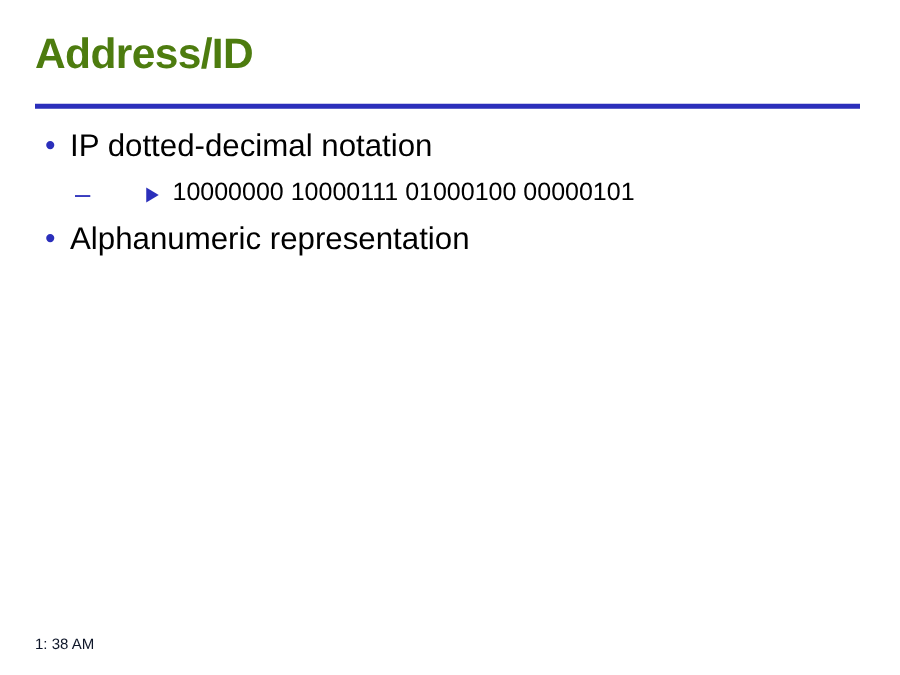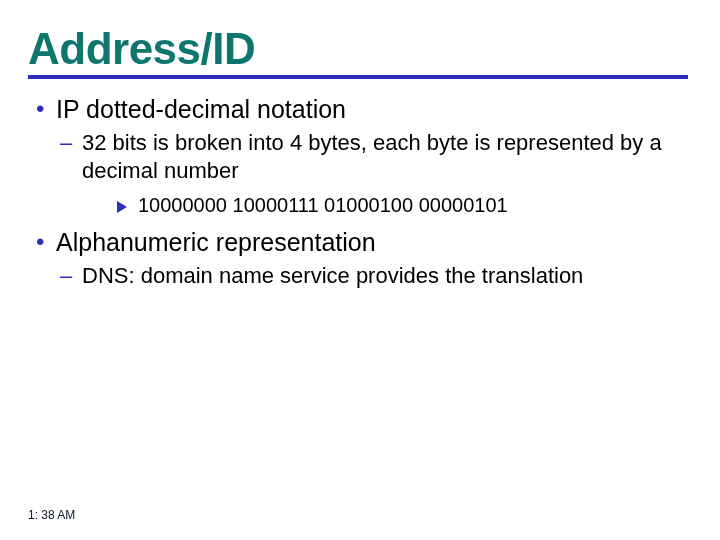--- a/index.html
+++ b/index.html
@@ -13,24 +13,24 @@
     position: relative;
   }
   .slide {
     box-sizing: border-box;
     padding: 24px 28px 0 28px;
     width: 720px;
   }
   .title {
     font-family: Arial, Helvetica, sans-serif;
     font-weight: 900;
-    font-size: 44px;
+    font-size: 34px;
     letter-spacing: -0.5px;
-    margin: 0 0 1px 0;
-    color: #0f766e;
+    margin: 0 0 20px 0;
+    color: #4d7c0f;
   }
   .title-rule {
     border: none;
     border-top: 4px solid #2b2fbb;
     margin: 0 0 14px 0;
     width: 660px;
   }
   ul.bullets {
     list-style: none;
     margin: 4px;
@@ -112,40 +112,36 @@
 <div class="slide">
   <h1 class="title">Address/ID</h1>
   <hr class="title-rule">
 
   <ul class="bullets">
 
     <li class="l1">
       <span>IP dotted-decimal notation</span>
       <ul class="sub">
         <li class="l2">
-          <span>32 bits is broken into 4 bytes, each byte is represented by a decimal number</span>
           <div class="arrow-block">
             <div class="arrow-line">
               <span class="arrow-icon">
                 <svg width="14" height="14" viewBox="0 0 14 14">
                     <polygon points="1,1 11,7 1,13" fill="#2b2fbb"></polygon>
                   </svg>
               </span>
               <span class="arrow-text">10000000 10000111 01000100 00000101</span>
             </div>
           </div>
         </li>
       </ul>
     </li>
 
     <li class="l1">
       <span>Alphanumeric representation</span>
       <ul class="sub">
-        <li class="l2">
-          <span>DNS: domain name service provides the translation</span>
-        </li>
       </ul>
     </li>
 
   </ul>
 </div>
 
 <div class="timestamp">1: 38 AM</div>
 
 </body></html>

